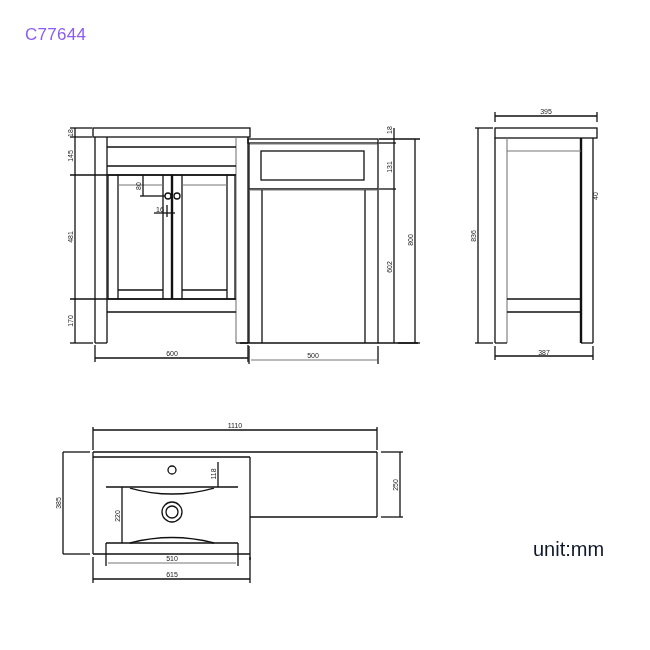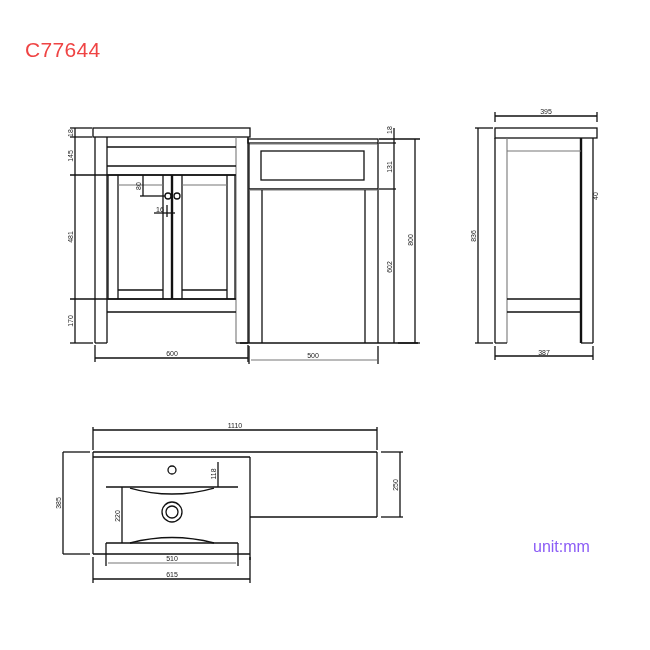--- a/index.html
+++ b/index.html
@@ -1,18 +1,18 @@
 <!DOCTYPE html>
 <html><head>
 <meta charset="utf-8">
 <style>
   html, body { margin:0; padding:0; background:#ffffff; }
   body { width:650px; height:650px; position:relative; overflow:hidden; font-family:"Liberation Sans", sans-serif; }
-  #title { position:absolute; left:25px; top:38px; font-size:21px; color:#ef4444; letter-spacing:0.3px; }
-  #unit { position:absolute; left:533px; top:538px; font-size:16px; color:#8b5cf6; }
+  #title { position:absolute; left:25px; top:25px; font-size:17px; color:#8b5cf6; letter-spacing:0.3px; }
+  #unit { position:absolute; left:533px; top:538px; font-size:20px; color:#0f172a; }
   svg { position:absolute; left:0; top:0; }
   .dim { font-family:"Liberation Sans", sans-serif; font-size:7px; fill:#222; }
   .l { stroke:#111; stroke-width:1.3; fill:none; }
   .g { stroke:#777; stroke-width:1.1; fill:none; }
   .t { stroke:#111; stroke-width:2.4; fill:none; }
 </style>
 </head>
 <body>
 
 <div id="title">C77644</div>

